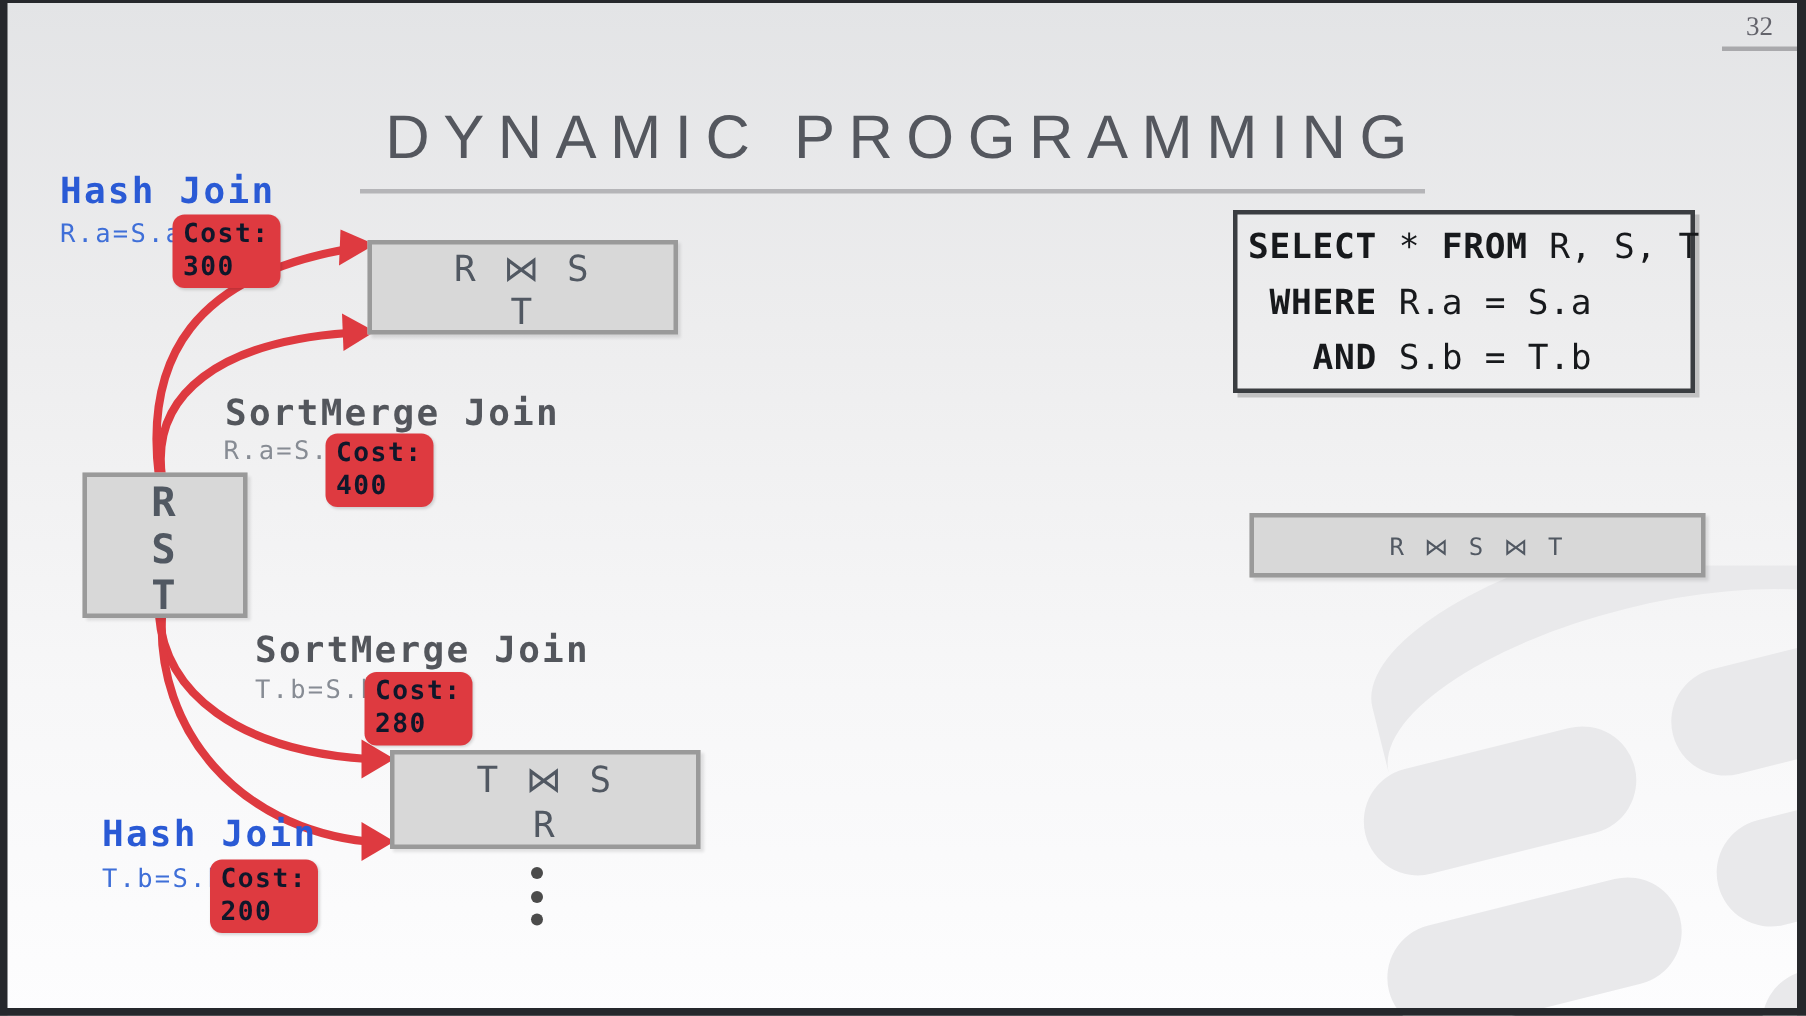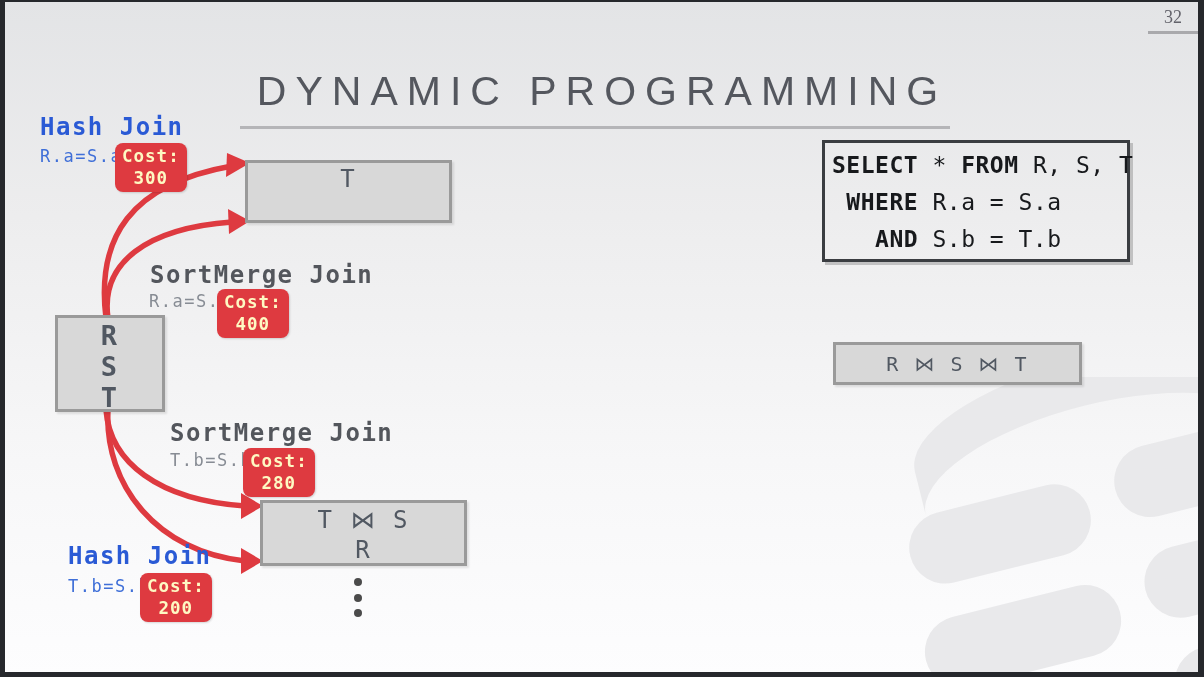--- a/index.html
+++ b/index.html
@@ -62,32 +62,32 @@
     position:absolute;background:var(--box-fill);
     border:3px solid var(--box-border);box-sizing:border-box;
     box-shadow:2px 2px 2px rgba(0,0,0,.10);
     color:var(--ink);text-align:center;z-index:3;
     font-family:"DejaVu Sans Mono","DejaVu Sans",monospace;
     letter-spacing:2px;
   }
   .box-rst{left:55px;top:315px;width:110px;height:97px;font-size:27px;font-weight:bold;line-height:31px;padding-top:2px;}
   .box-rs-t{left:245px;top:160px;width:207px;height:63px;font-size:24px;line-height:29px;padding-top:2px;}
   .box-ts-r{left:260px;top:500px;width:207px;height:66px;font-size:24px;line-height:30px;padding-top:2px;}
-  .box-joined{left:833px;top:342px;width:249px;height:43px;font-size:20px;line-height:39px;}
+  .box-joined{left:833px;top:342px;width:304px;height:43px;font-size:16px;line-height:39px;}
 
   
   .join-name{position:absolute;font-size:24px;font-weight:bold;letter-spacing:1.5px;z-index:4;}
   .join-name.blue{color:var(--accent-blue);}
   .join-name.gray{color:#53565c;}
   .predicate{position:absolute;font-size:17px;letter-spacing:1.5px;z-index:4;}
   .predicate.blue{color:#3f6fd8;}
   .predicate.gray{color:#878c94;}
   .cost-badge{
-    position:absolute;background:var(--accent-red);color:#fef9c3;
-    border-radius:8px;padding:2px 7px 3px 7px;text-align:center;
+    position:absolute;background:var(--accent-red);color:#0f172a;
+    border-radius:8px;padding:2px 7px 3px 7px;
     font-family:"DejaVu Sans Mono","DejaVu Sans",monospace;
     font-size:17.5px;font-weight:bold;line-height:22px;letter-spacing:1px;z-index:4;
     box-shadow:1px 1px 2px rgba(0,0,0,.15);
   }
 
   .arrows{position:absolute;inset:0;z-index:2;pointer-events:none;}
   .arrows path{stroke:var(--accent-red);stroke-width:5.5;fill:none;stroke-linecap:round;}
   .arrows .head{fill:var(--accent-red);stroke:none;}
 
   .dot{position:absolute;width:8px;height:8px;border-radius:50%;background:#4b4b4b;z-index:3;}
@@ -144,20 +144,21 @@
       <polygon class="head" points="241,548 263,561 241,574"></polygon>
     </svg>
 
     <div class="plan-box box-rst mono">
       <div>R</div>
       <div>S</div>
       <div>T</div>
     </div>
 
     <div class="plan-box box-rs-t mono">
+      <div>R ⋈ S</div>
       <div>T</div>
     </div>
 
     <div class="plan-box box-ts-r mono">
       <div>T ⋈ S</div>
       <div>R</div>
     </div>
 
     <div class="plan-box box-joined mono">
       <div>R ⋈ S ⋈ T</div>

